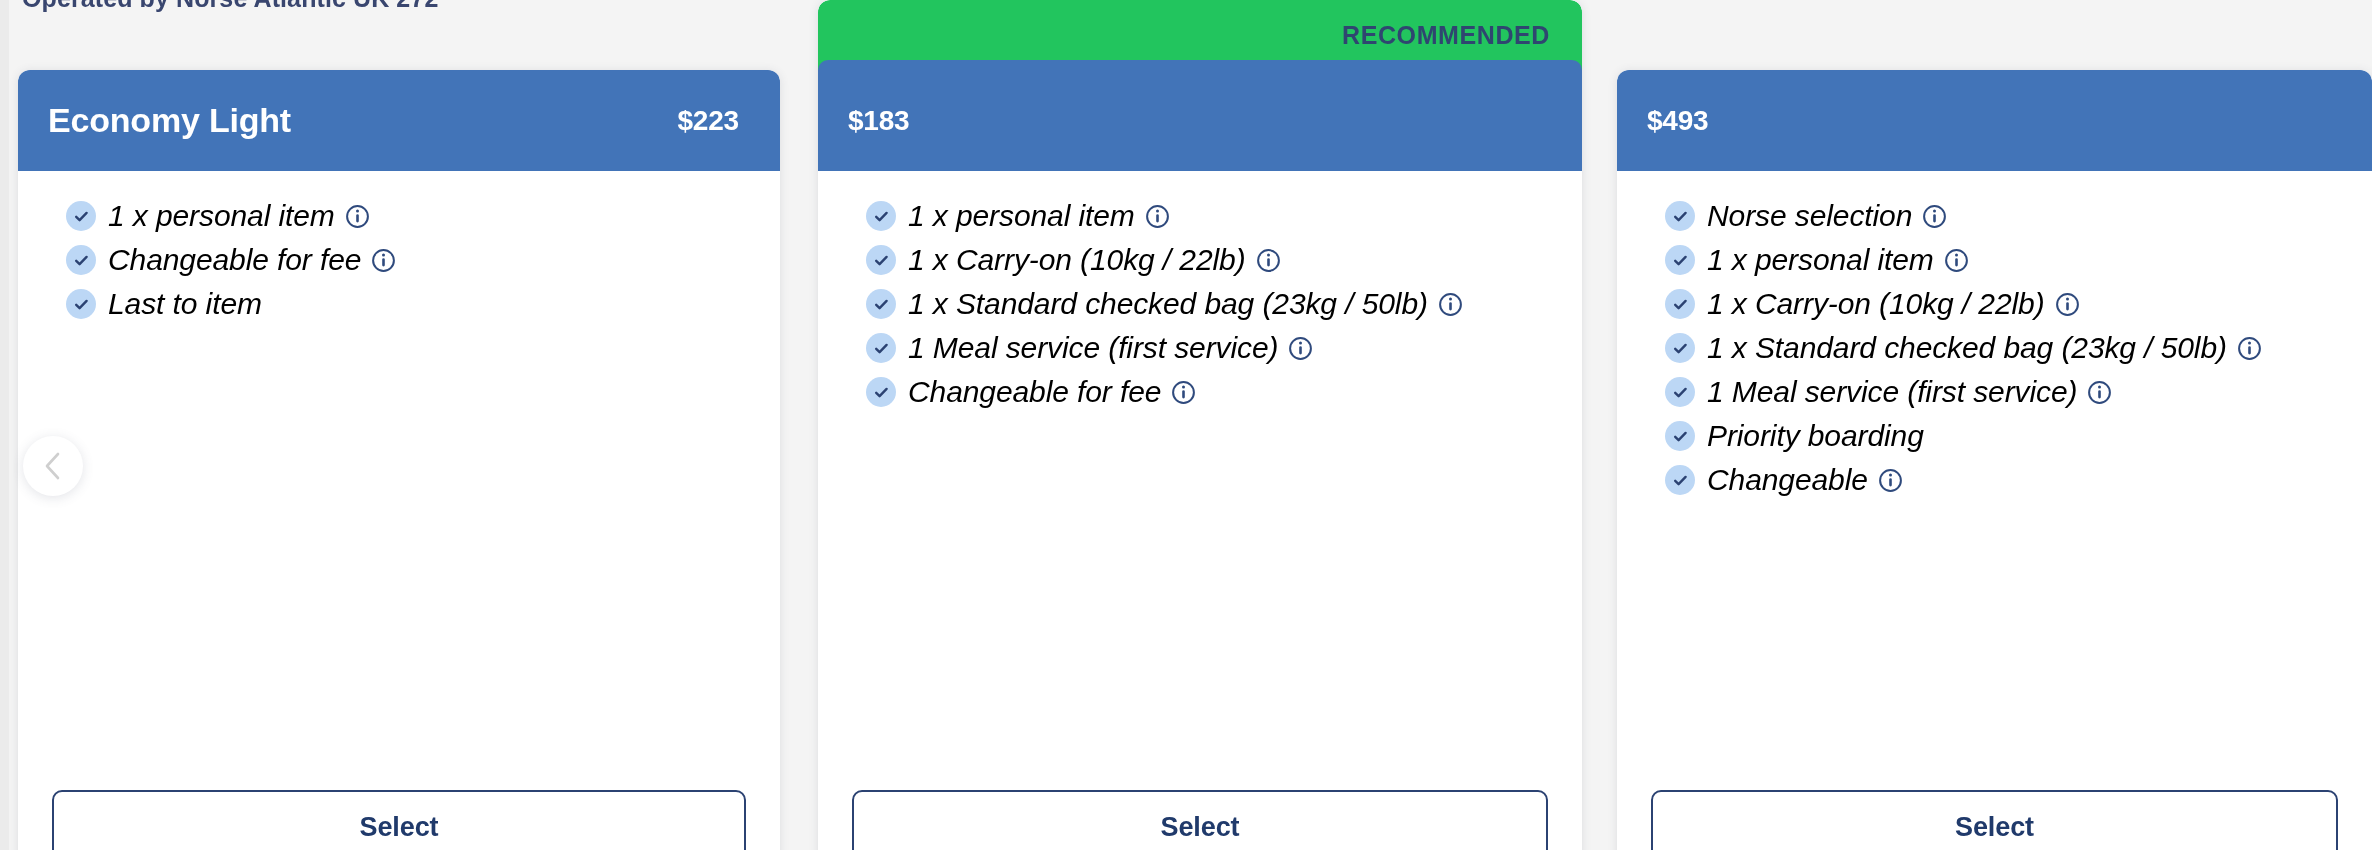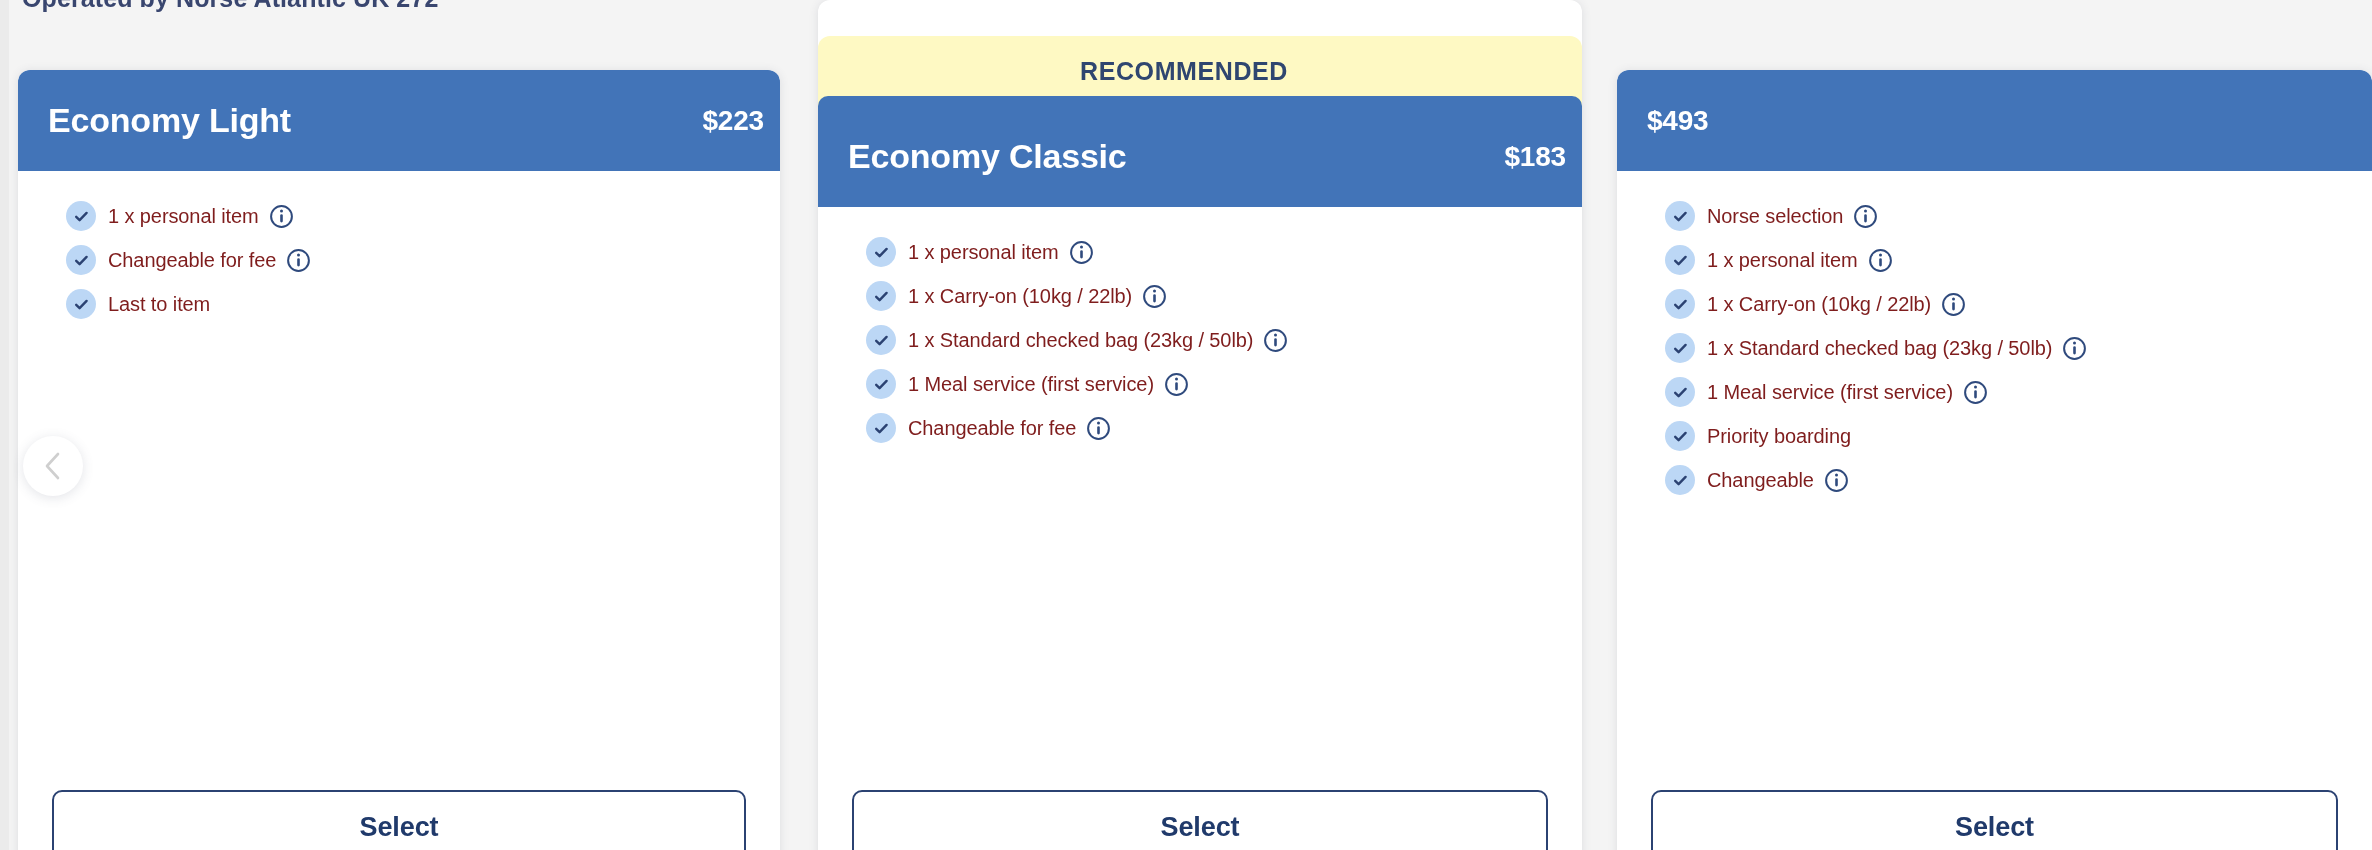--- a/index.html
+++ b/index.html
@@ -52,44 +52,43 @@
     top: 0px;
     height: 900px;
   }
 
   .card-1 { left: 18px;   width: 762px; }
   .card-2 { left: 818px;  width: 764px; }
   .card-3 { left: 1617px; width: 755px; }
 
   .rec-banner {
     height: 70px;
-    background: #fef9c3;
-    display: flex;
-    align-items: center;
-    justify-content: center;
+    background: #22c55e;
+    display: flex;
+    align-items: center;
+    justify-content: flex-end;
     padding-right: 32px;
     box-sizing: border-box;
     border-radius: 12px 12px 0 0;
-    margin-top: 36px;
   }
   .rec-banner-label {
     font-size: 25px;
     font-weight: 700;
     color: #2f4670;
     letter-spacing: 0.6px;
   }
 
   .card-head {
     background: #4274b8;
     height: 101px;
     min-height: 101px;
     display: flex;
     align-items: center;
     justify-content: space-between;
-    padding: 0 16px 0 30px;
+    padding: 0 41px 0 30px;
     box-sizing: border-box;
     border-radius: 10px 10px 0 0;
   }
   .recommended .card-head {
     border-radius: 10px 10px 0 0;
     margin-top: -10px;
     height: 111px;
     min-height: 111px;
     padding-top: 10px;
   }
@@ -123,24 +122,25 @@
     min-width: 30px;
     border-radius: 50%;
     background: #bcd7f5;
     display: flex;
     align-items: center;
     justify-content: center;
     margin-right: 12px;
   }
   .check-badge svg { display: block; }
   .feature-label {
-    font-size: 20px;
-    color: #7f1d1d;
+    font-size: 30px;
+    color: #000000;
     white-space: nowrap;
     letter-spacing: -0.1px;
+    font-style: italic;
   }
   .info-icon {
     margin-left: 10px;
     display: inline-flex;
     align-items: center;
   }
   .info-icon svg { display: block; }
 
   .select-wrap {
     padding: 0 34px 0 34px;
@@ -242,21 +242,20 @@
           <span class="feature-label">Last to item</span>
         </div>
       </div>
       <div class="select-wrap"><button class="select-button">Select</button></div>
     </div>
     <div class="fare-card card-2 recommended">
       <div class="rec-banner">
         <span class="rec-banner-label">RECOMMENDED</span>
       </div>
       <div class="card-head">
-        <span class="card-title">Economy Classic</span>
         <span class="card-price">$183</span>
       </div>
       <div class="features">
         <div class="feature-row">
           <span class="check-badge">
             <svg width="17" height="17" viewBox="0 0 17 17" fill="none">
               <path d="M3.2 8.8 L6.6 12.2 L13.6 4.9" stroke="#2b4272" stroke-width="2.4" stroke-linecap="round" stroke-linejoin="round"></path>
             </svg>
           </span>
           <span class="feature-label">1 x personal item</span>

